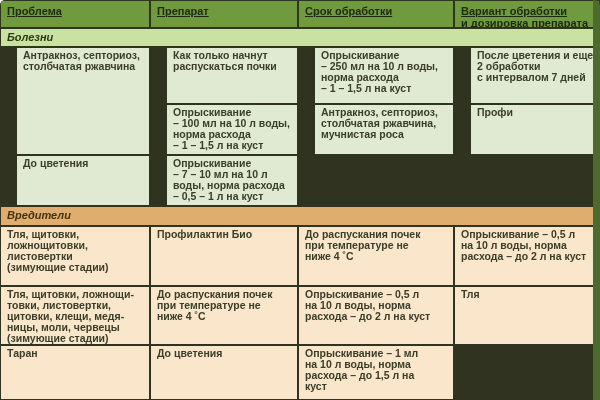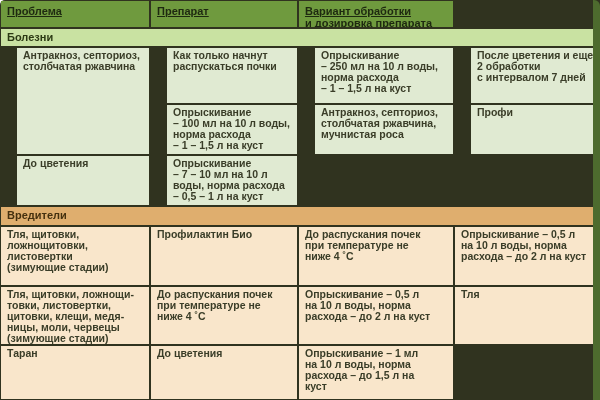--- a/index.html
+++ b/index.html
@@ -8,37 +8,38 @@
   .grid{display:grid;width:600px;height:400px;box-sizing:border-box;
         grid-template-columns:148px 146px 154px 144px;
         grid-template-rows:26px 17px 55px 49px 49px 18px 58px 57px 53px;
         gap:2px;padding:1px;background:var(--border,#30331f);
         border-radius:5px 0 0 0;}
   .cell{overflow:hidden;padding:2px 4px 2px 6px;white-space:pre-line;
         font-weight:bold;font-size:10.5px;line-height:11px;
         color:var(--text,#3a3d28);}
   .head{background:var(--header-bg,#6f9a3e);color:var(--header-text,#1e2910);
         font-size:11px;line-height:12px;padding-top:4px;text-decoration:underline;}
-  .band{grid-column:1 / -1;font-size:11px;line-height:13px;padding-top:2px;}
+  .band{grid-column:1 / -1;font-size:11px;line-height:13px;padding-top:2px;font-style:italic;}
   .band-d{background:var(--section-diseases-bg,#c9e2a2);color:#2c3a14;}
   .band-p{background:var(--section-pests-bg,#dfae6e);color:#45310f;}
   .d{background:var(--diseases-cell-bg,#e0ead2);margin-left:16px;}
   .p{background:var(--pests-cell-bg,#f9e6cb);}
   .rs2{grid-row:span 2;}
   .edge{position:absolute;top:0;right:0;width:7px;height:400px;
         background:var(--edge-strip,#4d6b2e);border-radius:0 6px 0 0;}
 </style>
 </head>
 <body>
 
 <div class="page">
   <div class="grid">
 
     <div class="cell head">Проблема</div>
     <div class="cell head">Препарат</div>
+    <div class="cell head">Срок обработки</div>
     <div class="cell head">Вариант обработки
 и дозировка препарата</div>
 
     <div class="cell band band-d">Болезни</div>
 
     <div class="cell d rs2">Антракноз, септориоз,
 столбчатая ржавчина</div>
     <div class="cell d">Как только начнут
 распускаться почки</div>
     <div class="cell d">Опрыскивание

